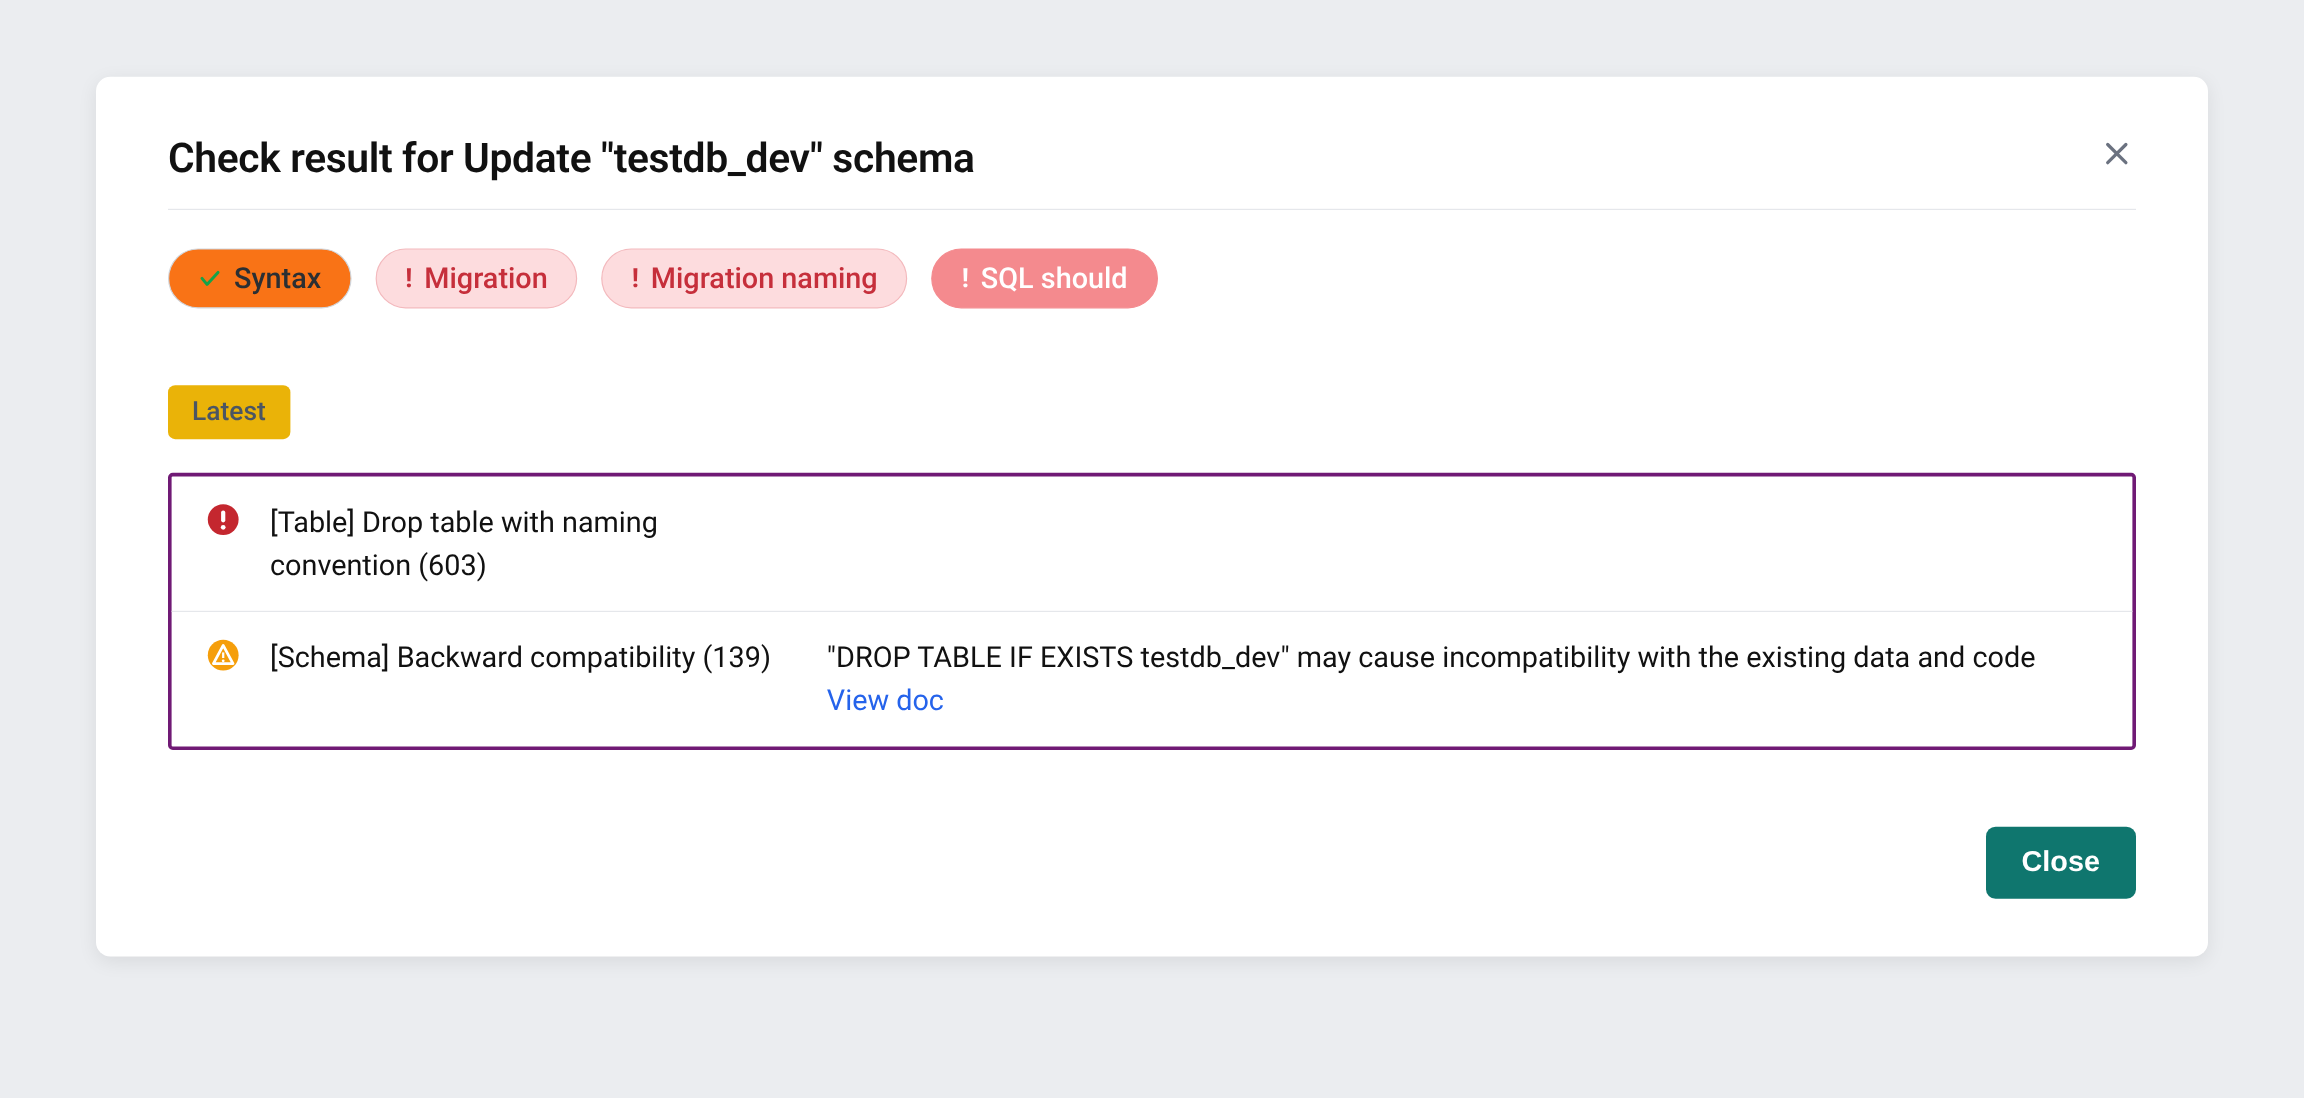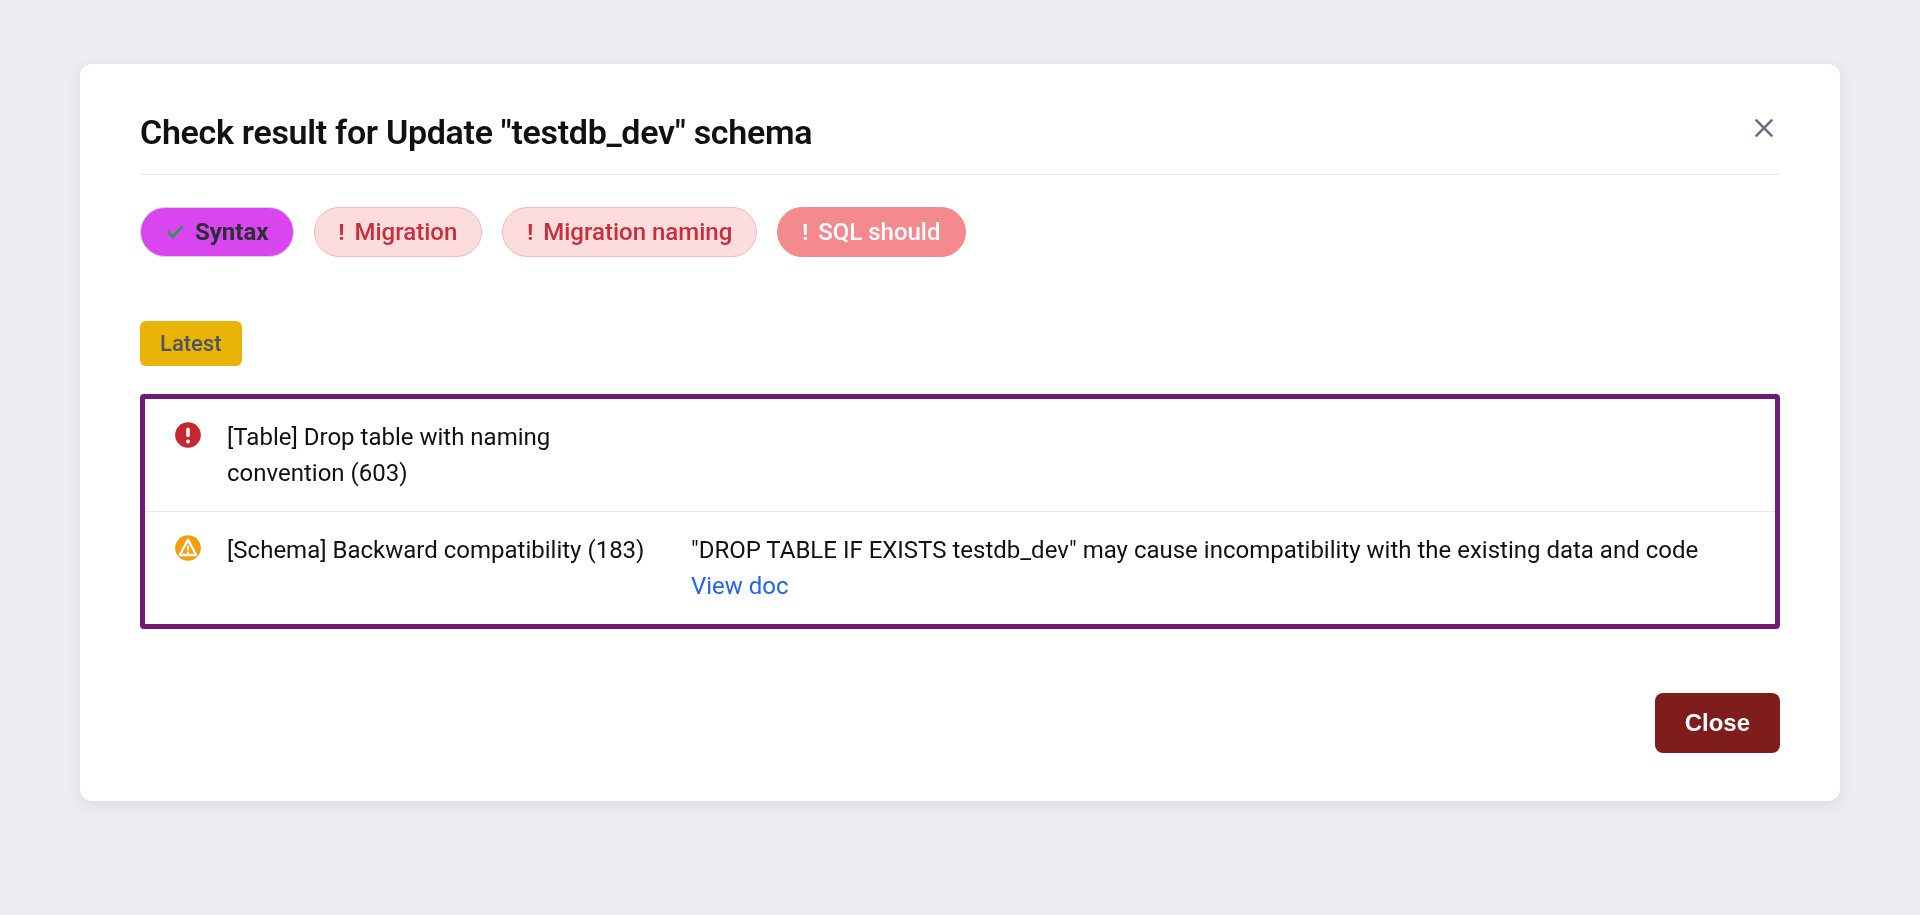--- a/index.html
+++ b/index.html
@@ -60,24 +60,23 @@
       display: inline-flex;
       align-items: center;
       gap: 10px;
       padding: 10px 24px;
       border-radius: 9999px;
       font-size: 24px;
       font-weight: 500;
       cursor: pointer;
     }
     .pill-syntax {
-      background: #d946ef;
+      background: #f97316;
       border: 1px solid #d1d5db;
       color: #2b2f33;
-      font-weight: bold;
     }
     .pill-syntax .icon {
       color: #16a34a;
     }
     .pill-warn-light {
       background: #fddcde;
       border: 1px solid #f3b9bd;
       color: #c62f3b;
     }
     .pill-warn-light .icon {
@@ -109,21 +108,21 @@
       display: inline-block;
       background: #eab308;
       color: #4b5563;
       font-size: 22px;
       font-weight: 500;
       padding: 10px 20px;
       border-radius: 6px;
       cursor: pointer;
     }
     .results {
-      border: 5px solid #701a75;
+      border: 3px solid #701a75;
       border-radius: 4px;
     }
     .result-row {
       display: flex;
       align-items: flex-start;
       padding: 20px 28px;
       gap: 24px;
       border-bottom: 1px solid #e5e7eb;
     }
     .result-row:last-child {
@@ -156,21 +155,21 @@
       color: #2563eb;
       text-decoration: none;
       cursor: pointer;
     }
     .footer {
       display: flex;
       justify-content: flex-end;
       margin-top: 64px;
     }
     .close-btn {
-      background: #7f1d1d;
+      background: #0f766e;
       color: #ffffff;
       font-size: 24px;
       font-weight: 600;
       padding: 16px 30px;
       border: none;
       border-radius: 8px;
       cursor: pointer;
     }
   </style>
 </head>
@@ -227,21 +226,21 @@
     </div>
     <div class="result-row">
       <div class="result-icon">
         <svg viewBox="0 0 24 24">
           <circle cx="12" cy="12" r="11" fill="#f59e0b"></circle>
           <path d="M12 5 L19 18 L5 18 Z" fill="none" stroke="#ffffff" stroke-width="2" stroke-linejoin="round"></path>
           <rect x="11.2" y="10" width="1.6" height="4" fill="#ffffff"></rect>
           <circle cx="12" cy="16" r="1" fill="#ffffff"></circle>
         </svg>
       </div>
-      <div class="result-rule">[Schema] Backward compatibility (183)</div>
+      <div class="result-rule">[Schema] Backward compatibility (139)</div>
       <div class="result-msg">
         <span>"DROP TABLE IF EXISTS testdb_dev" may cause incompatibility with the existing data and code </span><a>View doc</a>
       </div>
     </div>
   </div>
 
   <div class="footer">
     <button class="close-btn">Close</button>
   </div>
 </div>

